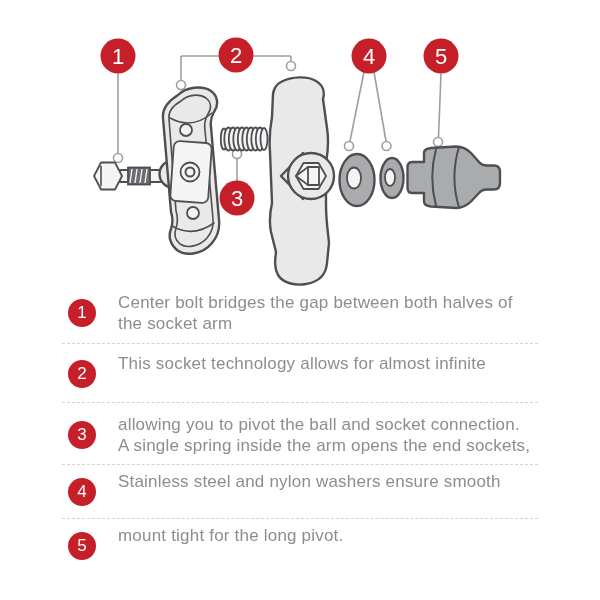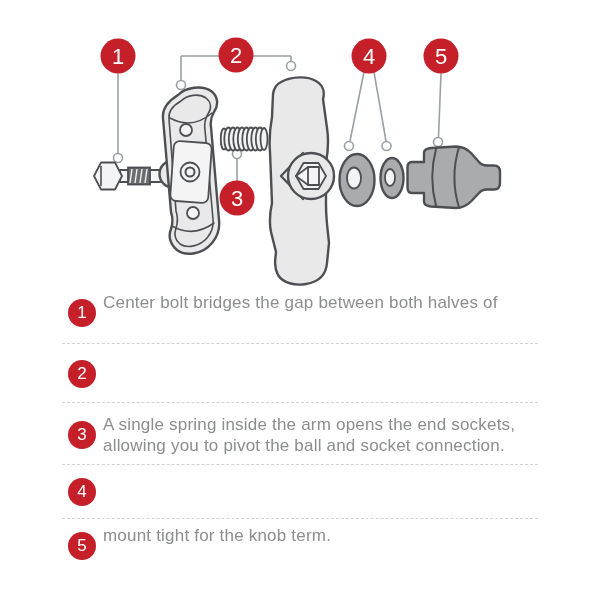--- a/index.html
+++ b/index.html
@@ -18,21 +18,21 @@
   .badge-circle{fill:var(--red);}
   .badge-num-svg{fill:var(--badge_text);font-size:22px;font-family:"Liberation Sans","DejaVu Sans",sans-serif;}
   .thread{fill:var(--thread_dark);stroke:var(--outline);stroke-width:1.8;}
   .thread-ridge{stroke:#f2f2f2;stroke-width:1.4;}
 
   
   .legend-item{position:absolute;left:62px;width:476px;height:44px;}
   .legend-badge{position:absolute;left:6px;top:7px;width:28px;height:28px;border-radius:50%;
     background:var(--red);color:var(--badge_text);display:flex;align-items:center;justify-content:center;
     font-size:17px;}
-  .legend-desc{margin-left:41px;color:var(--text);font-size:17px;line-height:21px;letter-spacing:0.2px;}
+  .legend-desc{margin-left:56px;color:var(--text);font-size:17px;line-height:21px;letter-spacing:0.2px;}
   .legend-desc .line{display:block;white-space:nowrap;}
   .sep{position:absolute;left:62px;width:476px;height:0;border-top:1.5px dashed var(--divider);}
 </style>
 </head>
 <body>
 
 <div class="stage">
 
   <svg class="diagram" viewBox="0 0 600 300">
 
@@ -171,54 +171,57 @@
       <text class="badge-num-svg" x="441" y="63.5" text-anchor="middle">5</text>
     </g>
   </svg>
 
   <div class="legend-item" style="top:292px">
     <div class="legend-badge">
       <span>1</span>
     </div>
     <div class="legend-desc">
       <span class="line">Center bolt bridges the gap between both halves of</span>
+      <span class="line">the socket arm</span>
     </div>
   </div>
   <div class="sep" style="top:343px"></div>
 
   <div class="legend-item" style="top:353px">
     <div class="legend-badge">
       <span>2</span>
     </div>
     <div class="legend-desc">
+      <span class="line">This socket technology allows for almost infinite</span>
     </div>
   </div>
   <div class="sep" style="top:402px"></div>
 
   <div class="legend-item" style="top:414px">
     <div class="legend-badge">
       <span>3</span>
     </div>
     <div class="legend-desc">
+      <span class="line">allowing you to pivot the ball and socket connection.</span>
       <span class="line">A single spring inside the arm opens the end sockets,</span>
-      <span class="line">allowing you to pivot the ball and socket connection.</span>
     </div>
   </div>
   <div class="sep" style="top:464px"></div>
 
   <div class="legend-item" style="top:471px">
     <div class="legend-badge">
       <span>4</span>
     </div>
     <div class="legend-desc">
+      <span class="line">Stainless steel and nylon washers ensure smooth</span>
     </div>
   </div>
   <div class="sep" style="top:518px"></div>
 
   <div class="legend-item" style="top:525px">
     <div class="legend-badge">
       <span>5</span>
     </div>
     <div class="legend-desc">
-      <span class="line">mount tight for the knob term.</span>
+      <span class="line">mount tight for the long pivot.</span>
     </div>
   </div>
 </div>
 
 </body></html>

